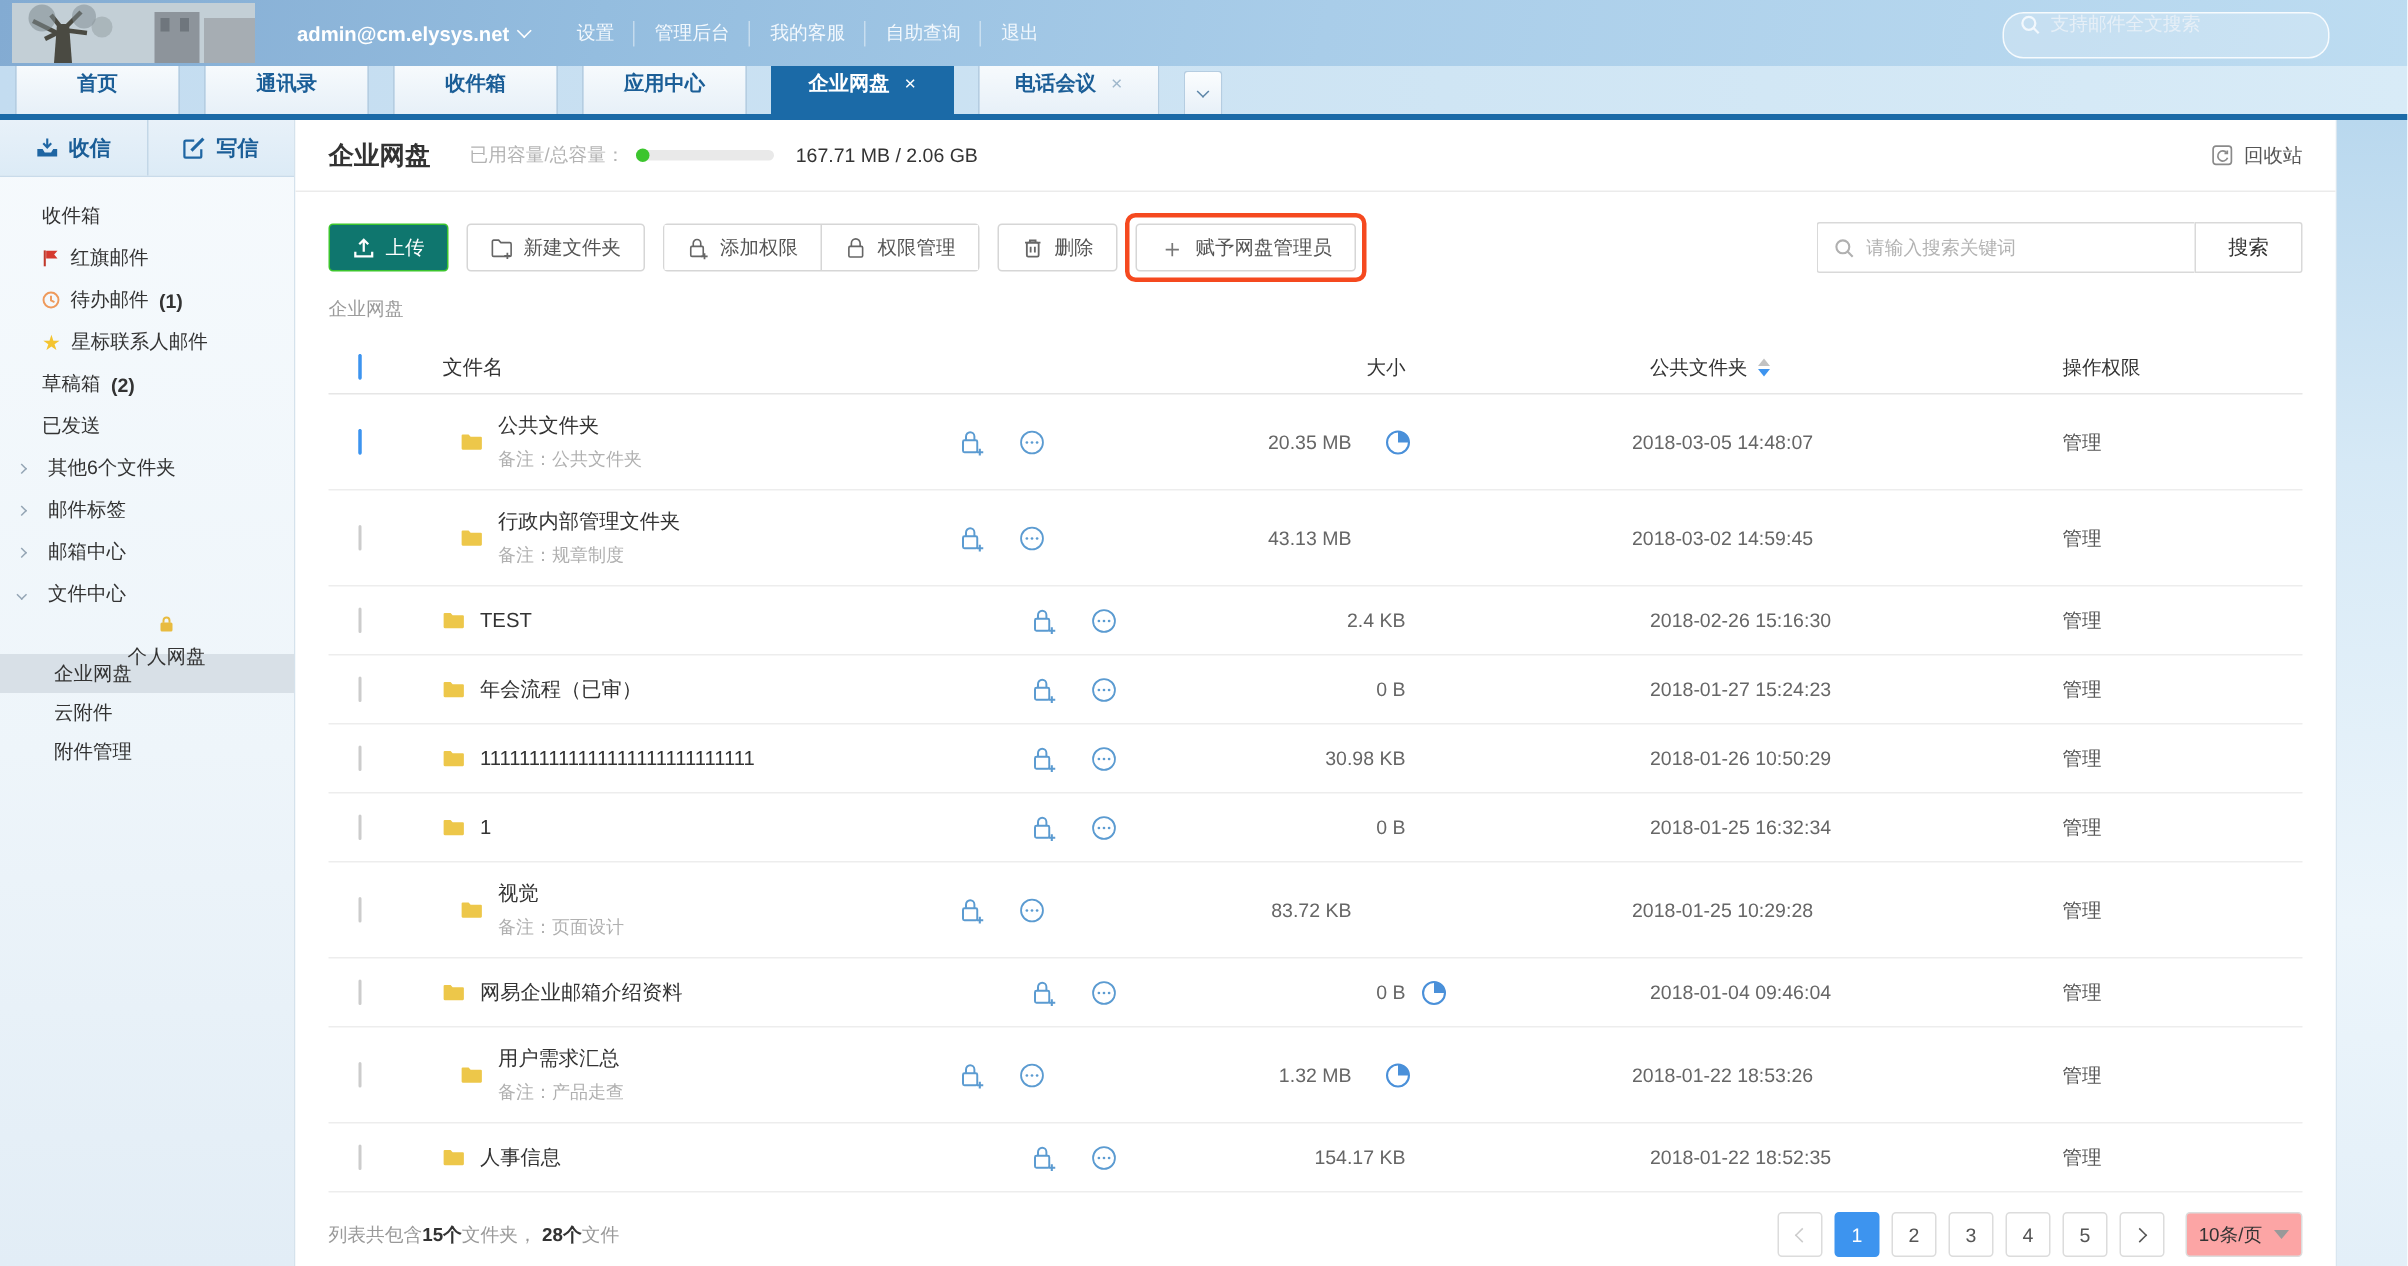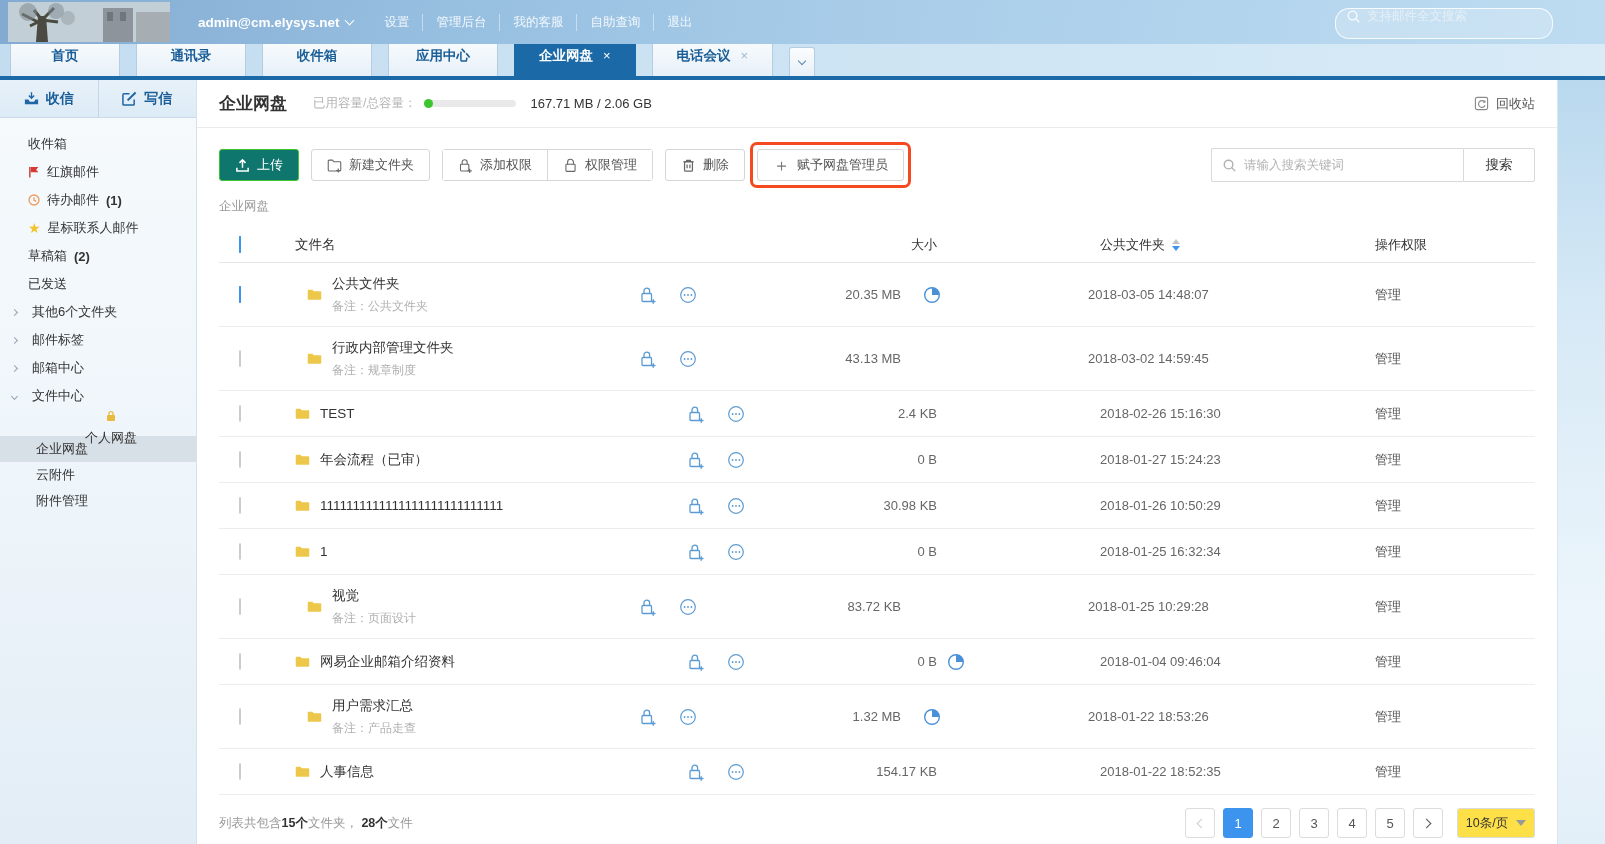--- a/index.html
+++ b/index.html
@@ -111,21 +111,21 @@
   
   .tfooter { margin:0 22px; height:56px; display:flex; align-items:center; justify-content:space-between; }
   .summary { color:#999; font-size:12.5px; }
   .summary b { color:#333; }
   .pager { display:flex; align-items:center; gap:8px; }
   .pbtn { min-width:30px; height:30px; border:1px solid #dcdcdc; border-radius:3px; background:#fff; display:flex; align-items:center; justify-content:center; font-size:13px; color:#555; cursor:pointer; }
   .pbtn.active { background:#3d94ef; border-color:#3d94ef; color:#fff; }
   .pbtn.disabled { color:#ccc; cursor:default; }
   .chev-l7 { width:7px; height:7px; border-left:1.5px solid currentColor; border-bottom:1.5px solid currentColor; transform:rotate(45deg); margin-left:3px; }
   .chev-r7 { width:7px; height:7px; border-right:1.5px solid currentColor; border-bottom:1.5px solid currentColor; transform:rotate(-45deg); margin-right:3px; }
-  .psize { width:78px; height:30px; border:1px solid #dcdcdc; border-radius:3px; background:#fde047; display:flex; align-items:center; justify-content:center; gap:8px; font-size:12.5px; color:#333; cursor:pointer; margin-left:6px; }
+  .psize { width:78px; height:30px; border:1px solid #dcdcdc; border-radius:3px; background:#fca5a5; display:flex; align-items:center; justify-content:center; gap:8px; font-size:12.5px; color:#333; cursor:pointer; margin-left:6px; }
   .caret { width:0; height:0; border-left:5px solid transparent; border-right:5px solid transparent; border-top:6px solid #999; }
 </style>
 </head>
 <body>
 
 <div class="screen">
 
   <header class="topbar">
     <div class="logo">
       <svg width="162" height="40" viewBox="0 0 162 40">

